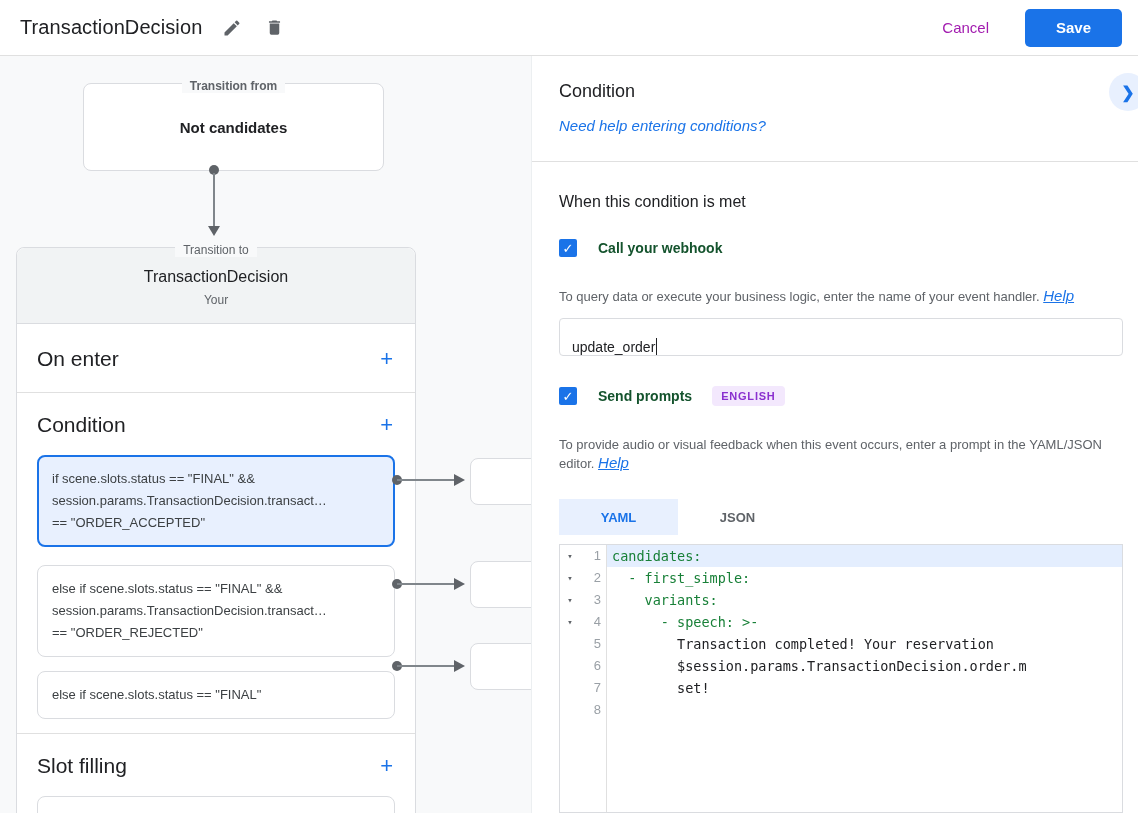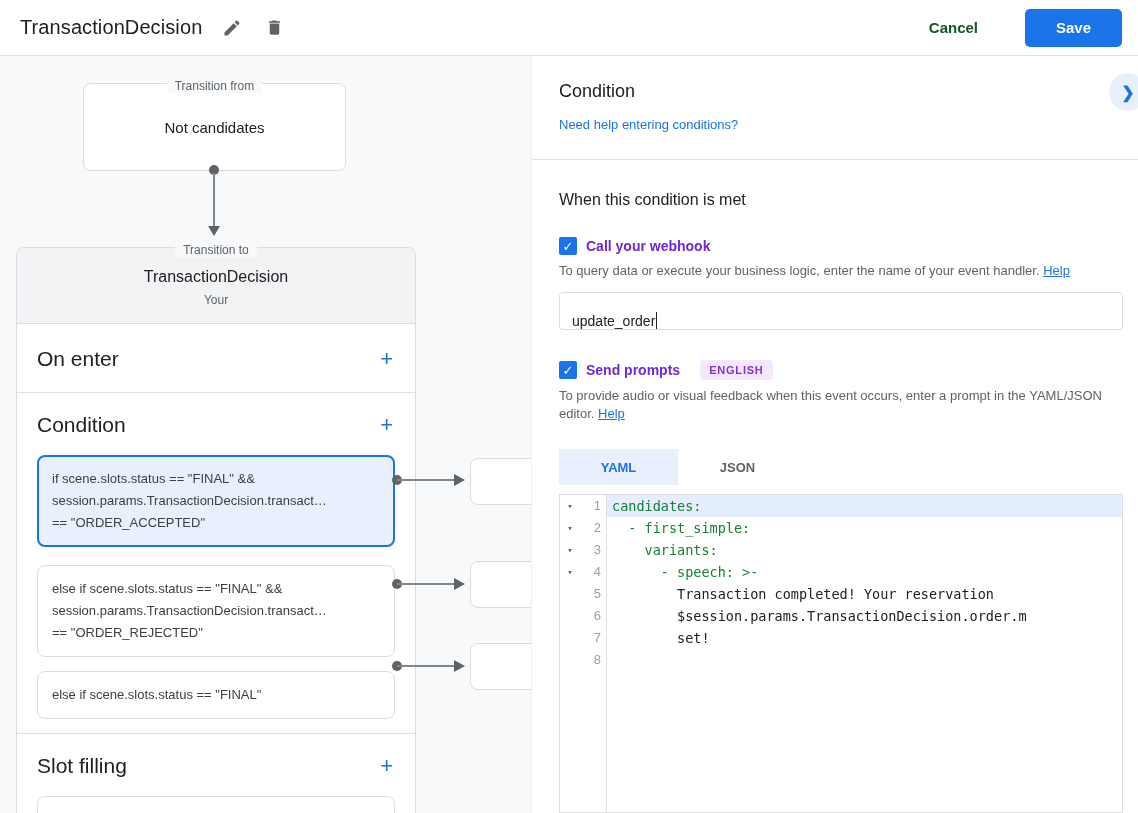--- a/index.html
+++ b/index.html
@@ -6,34 +6,34 @@
   html,body { width:1138px; height:813px; overflow:hidden; background:#fff;
     font-family:"Liberation Sans","DejaVu Sans",sans-serif; color:#202124; }
 
   
   .topbar { position:absolute; left:0; top:0; width:1138px; height:56px; background:#fff;
     border-bottom:1px solid #e0e0e0; display:flex; align-items:center; padding:0 16px 0 20px; }
   .topbar-title { font-size:20px; color:#202124; letter-spacing:.1px; }
   .icon-btn { width:24px; height:24px; margin-left:18px; border:none; background:none;
     cursor:pointer; color:#5f6368; display:flex; align-items:center; justify-content:center; }
   .topbar-spacer { flex:1; }
-  .cancel-btn { color:#14532d; font-size:15px; font-weight:700; background:none; border:none;
-    cursor:pointer; margin-right:47px; }
+  .cancel-btn { color:#a21caf; font-size:15px; font-weight:400; background:none; border:none;
+    cursor:pointer; margin-right:36px; }
   .save-btn { background:#1a73e8; color:#fff; font-size:15px; font-weight:700; border:none;
     border-radius:5px; width:97px; height:38px; cursor:pointer; }
 
   
   .canvas { position:absolute; left:0; top:56px; width:531px; height:757px;
     background:#f8f9fa; overflow:hidden; }
 
   .flow-box { position:absolute; background:#fff; border:1px solid #dadce0; border-radius:8px; }
   .flow-label { position:absolute; top:-8px; left:0; right:0; text-align:center; }
   .flow-label span { background:#f8f9fa; padding:0 8px; font-size:12px; color:#5f6368; }
 
-  .tf-box { left:83px; top:27px; width:263px; height:88px; }
+  .tf-box { left:83px; top:27px; width:301px; height:88px;font-weight:bold; }
   .tf-content { display:flex; align-items:center; justify-content:center; height:100%;
     font-size:15px; color:#202124; }
 
   .dot { position:absolute; width:10px; height:10px; border-radius:50%; background:#5f6368; }
   .vline { position:absolute; width:2px; background:#80868b; }
   .arrow-down { position:absolute; width:0; height:0;
     border-left:6px solid transparent; border-right:6px solid transparent; border-top:10px solid #5f6368; }
   .hline { position:absolute; height:2px; background:#80868b; }
   .arrow-right { position:absolute; width:0; height:0;
     border-top:6px solid transparent; border-bottom:6px solid transparent; border-left:11px solid #5f6368; }
@@ -65,33 +65,33 @@
     border-left:1px solid #eceff1; display:flex; flex-direction:column; }
   .p-sec1 { position:relative; padding:25px 16px 26px 27px; border-bottom:1px solid #e0e0e0; }
   .p-heading { font-size:18px; color:#202124; }
   .chevron-btn { position:absolute; right:-9px; top:17px; width:38px; height:38px; border-radius:50%;
     background:#e8f0fe; border:none; color:#1a73e8; font-size:16px; font-weight:700; cursor:pointer; }
   .if-row { display:flex; margin-top:24px; width:564px; height:37px; }
   .if-chip { width:32px; background:#f1f3f4; border:1px solid #dadce0; border-right:none;
     display:flex; align-items:center; justify-content:center; font-size:14px; color:#3c4043; }
   .cond-input { flex:1; border:1px solid #dadce0; background:#fff; font-size:14px; color:#202124;
     display:flex; align-items:center; padding:0 12px; white-space:nowrap; overflow:hidden; cursor:text; }
-  .link { color:#1a73e8; font-size:13px; text-decoration:none; cursor:pointer; }
+  .link { color:#1a73e8; font-size:15px; text-decoration:none; cursor:pointer;font-style:italic; }
   .help-cond-link { display:inline-block; margin-top:15px; }
 
   .p-sec2 { padding:31px 16px 0 27px; flex:1; display:flex; flex-direction:column; overflow:hidden; }
   .when-heading { font-size:16px; color:#202124; }
   .check-row { display:flex; align-items:center; margin-top:28px; }
   .checkbox { width:18px; height:18px; background:#1a73e8; border-radius:2px; color:#fff;
     font-size:13px; font-weight:700; display:flex; align-items:center; justify-content:center;
     cursor:pointer; flex:0 0 auto; }
-  .check-label { font-size:14px; font-weight:700; color:#6d28d9; margin-left:9px;text-align:right; }
+  .check-label { font-size:14px; font-weight:700; color:#14532d; margin-left:21px;text-align:right; }
   .badge { background:#f3e8fd; color:#8a30cf; font-size:11px; font-weight:700; letter-spacing:.8px;
     border-radius:4px; padding:4px 9px; margin-left:20px; }
-  .helper { font-size:13px; color:#5f6368; margin-top:7px; line-height:18px; max-width:552px; }
+  .helper { font-size:13px; color:#5f6368; margin-top:30px; line-height:18px; max-width:552px; }
   .helper .link { text-decoration:underline; }
   .text-input { margin-top:12px; width:564px; height:38px; border:1px solid #dadce0; border-radius:4px;
     display:flex; align-items:flex-end; padding:0 12px; font-size:14px; color:#202124; cursor:text; }
   .caret { display:inline-block; width:1px; height:17px; background:#202124; margin-left:1px;
     animation: blink 1s steps(1) infinite; }
   @keyframes blink { 50% { opacity:0; } }
 
   .tabs { display:flex; margin-top:26px; }
   .tab { width:119px; height:36px; display:flex; align-items:center; justify-content:center;
     font-size:13px; font-weight:700; color:#5f6368; cursor:pointer; background:none; border:none; }

